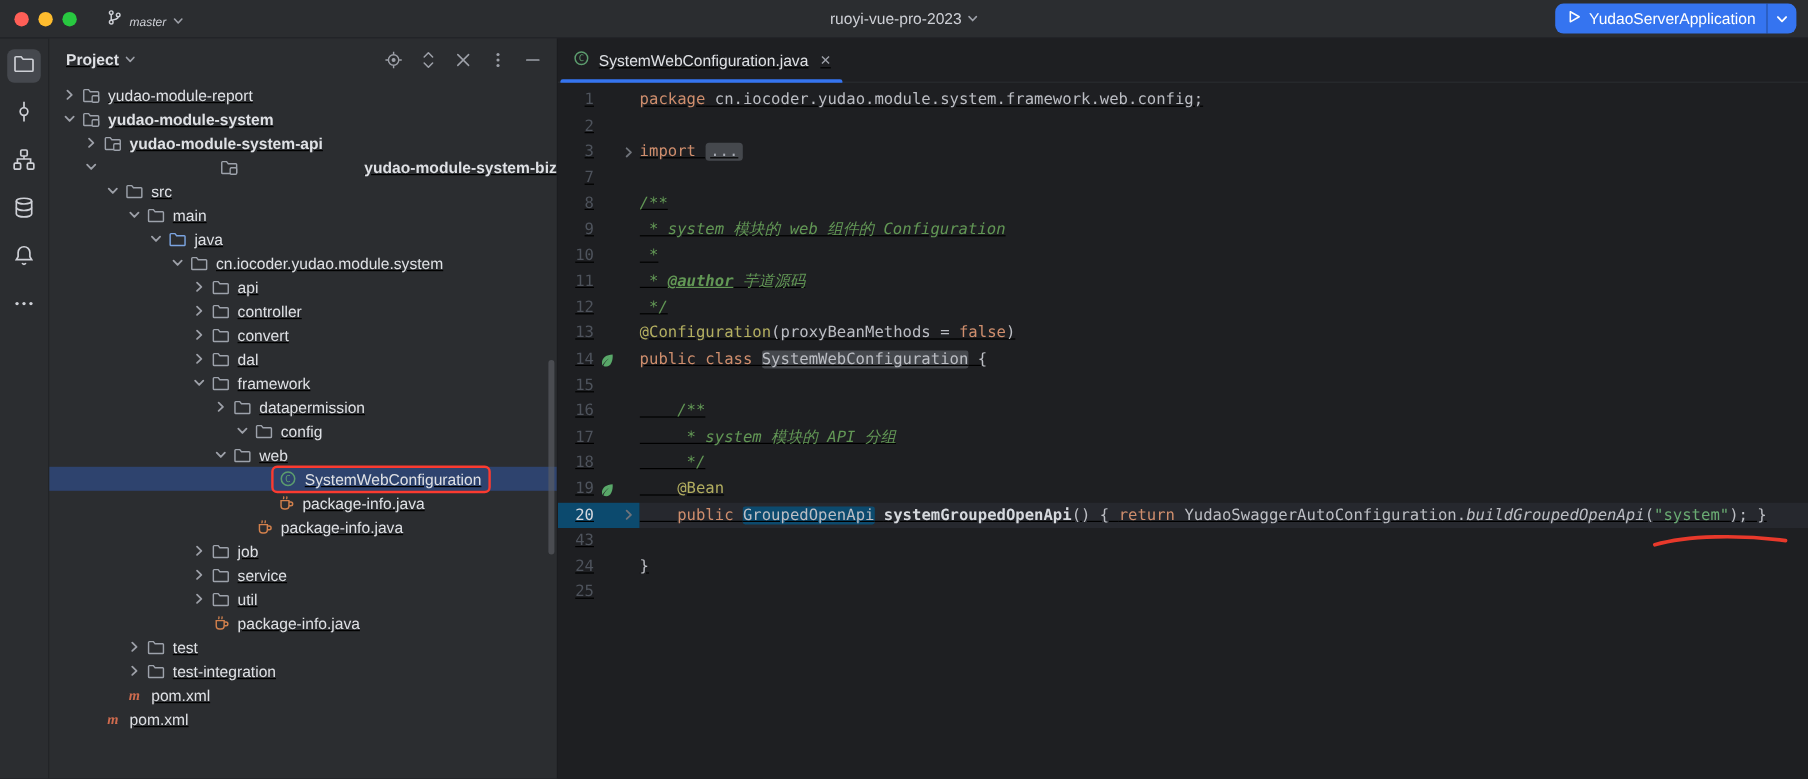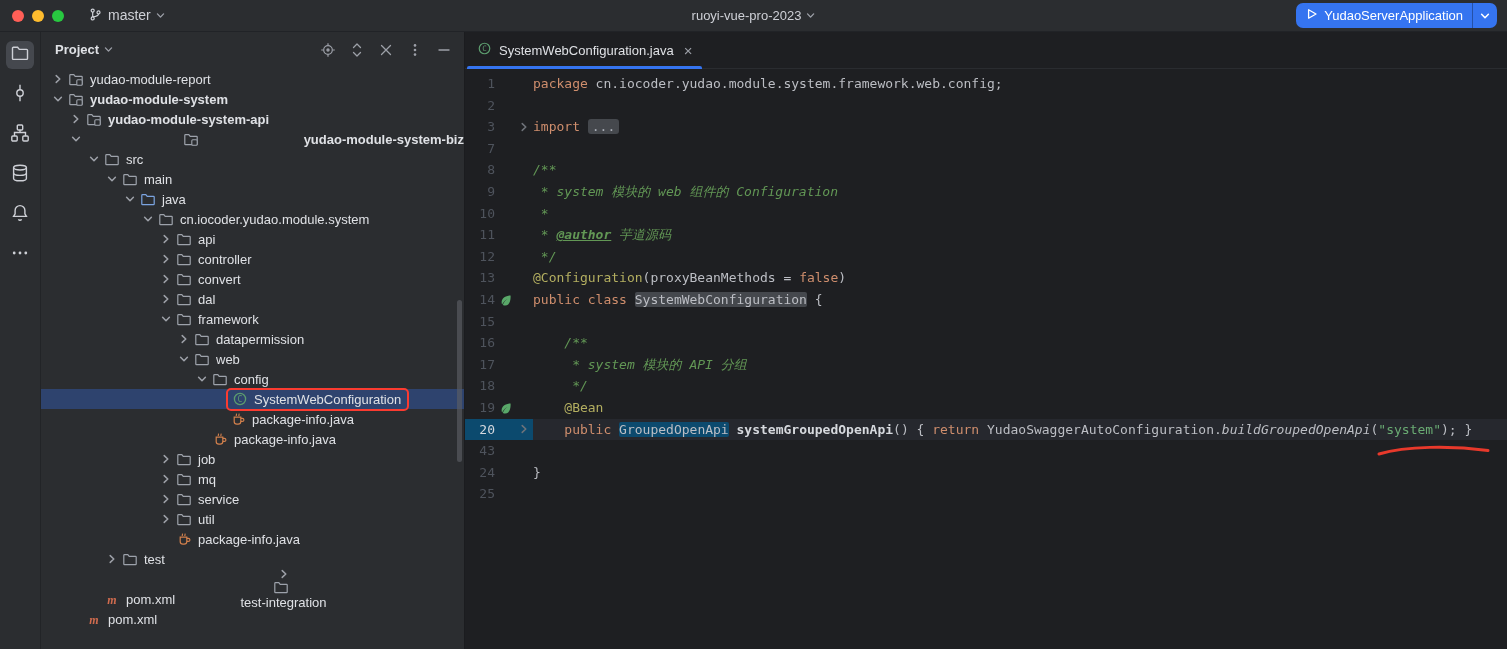--- a/index.html
+++ b/index.html
@@ -5,31 +5,31 @@
   * { box-sizing: border-box; margin: 0; padding: 0; }
   html,body { width:1507px; height:649px; overflow:hidden; background:#1e1f22;
     font-family:"Liberation Sans","DejaVu Sans",sans-serif; }
 
   
   .titlebar { height:32px; background:#2b2d30; border-bottom:1px solid #212327;
     display:flex; align-items:center; position:relative; color:#ced0d6; }
   .traffic { display:flex; gap:8px; margin:0 16px 0 12px; }
   .tl { width:12px; height:12px; border-radius:50%; }
   .tl-close{ background:#ff5f57;} .tl-min{ background:#febc2e;} .tl-max{ background:#28c840;}
-  .branch-widget { display:flex; align-items:flex-start; gap:5px; font-size:14px; padding:3px 8px; border-radius:5px; }
+  .branch-widget { display:flex; align-items:flex-end; gap:5px; font-size:10px; padding:3px 8px; border-radius:5px;font-style:italic; }
   .center-title { position:absolute; left:50%; transform:translateX(-50%);
     display:flex; align-items:center; gap:5px; font-size:13px; }
   .run-widget { margin-left:auto; margin-right:10px; height:25px; border-radius:7px;
     background:#3574f0; color:#fff; display:flex; align-items:center; font-size:13px; overflow:hidden; }
   .run-main { display:flex; align-items:center; gap:6px; padding:0 9px 0 10px; height:100%; }
   .run-divider { width:1px; height:100%; background:rgba(0,0,0,.3); }
   .run-chevron { padding:0 7px; display:flex; align-items:center; height:100%; }
 
   
-  .main { display:flex; height:617px; }
+  .main { display:flex; height:617px;text-decoration:underline; }
 
   .activity-bar { width:41px; background:#2b2d30; border-right:1px solid #222427;
     display:flex; flex-direction:column; align-items:center; padding-top:9px; gap:12px; flex:none; }
   .ab-item { width:28px; height:28px; border-radius:6px; display:flex; align-items:center; justify-content:center; }
   .ab-item.active { background:#45484e; }
 
   .project-panel { width:424px; background:#2b2d30; border-right:1px solid #1b1c1f;
     display:flex; flex-direction:column; position:relative; flex:none; }
   .pp-header { height:35px; display:flex; align-items:center; padding:0 12px 0 14px;
     color:#dfe1e5; font-size:13px; font-weight:600; }
@@ -430,45 +430,45 @@
               <path d="M3.2 1.6 6.8 5 3.2 8.4" fill="none" stroke="#9da0a8" stroke-width="1.5" stroke-linecap="round" stroke-linejoin="round"></path>
             </svg>
           </span>
           <span class="t-ico">
             <svg width="16" height="16" viewBox="0 0 16 16">
               <path d="M1.8 4.4c0-.4.3-.7.7-.7h3.3l1.4 1.7h6.3c.4 0 .7.3.7.7v6.8c0 .4-.3.7-.7.7H2.5c-.4 0-.7-.3-.7-.7z" fill="none" stroke="#9da2ab" stroke-width="1.2"></path>
             </svg>
           </span>
           <span class="lbl">datapermission</span>
         </div>
+        <div class="row" style="padding-left: 152px;">
+          <span class="chev">
+            <svg width="10" height="10" viewBox="0 0 10 10" style="transform:rotate(90deg);">
+              <path d="M3.2 1.6 6.8 5 3.2 8.4" fill="none" stroke="#9da0a8" stroke-width="1.5" stroke-linecap="round" stroke-linejoin="round"></path>
+            </svg>
+          </span>
+          <span class="t-ico">
+            <svg width="16" height="16" viewBox="0 0 16 16">
+              <path d="M1.8 4.4c0-.4.3-.7.7-.7h3.3l1.4 1.7h6.3c.4 0 .7.3.7.7v6.8c0 .4-.3.7-.7.7H2.5c-.4 0-.7-.3-.7-.7z" fill="none" stroke="#9da2ab" stroke-width="1.2"></path>
+            </svg>
+          </span>
+          <span class="lbl">config</span>
+        </div>
         <div class="row" style="padding-left: 134px;">
           <span class="chev">
             <svg width="10" height="10" viewBox="0 0 10 10" style="transform:rotate(90deg);">
               <path d="M3.2 1.6 6.8 5 3.2 8.4" fill="none" stroke="#9da0a8" stroke-width="1.5" stroke-linecap="round" stroke-linejoin="round"></path>
             </svg>
           </span>
           <span class="t-ico">
             <svg width="16" height="16" viewBox="0 0 16 16">
               <path d="M1.8 4.4c0-.4.3-.7.7-.7h3.3l1.4 1.7h6.3c.4 0 .7.3.7.7v6.8c0 .4-.3.7-.7.7H2.5c-.4 0-.7-.3-.7-.7z" fill="none" stroke="#9da2ab" stroke-width="1.2"></path>
             </svg>
           </span>
           <span class="lbl">web</span>
-        </div>
-        <div class="row" style="padding-left: 152px;">
-          <span class="chev">
-            <svg width="10" height="10" viewBox="0 0 10 10" style="transform:rotate(90deg);">
-              <path d="M3.2 1.6 6.8 5 3.2 8.4" fill="none" stroke="#9da0a8" stroke-width="1.5" stroke-linecap="round" stroke-linejoin="round"></path>
-            </svg>
-          </span>
-          <span class="t-ico">
-            <svg width="16" height="16" viewBox="0 0 16 16">
-              <path d="M1.8 4.4c0-.4.3-.7.7-.7h3.3l1.4 1.7h6.3c.4 0 .7.3.7.7v6.8c0 .4-.3.7-.7.7H2.5c-.4 0-.7-.3-.7-.7z" fill="none" stroke="#9da2ab" stroke-width="1.2"></path>
-            </svg>
-          </span>
-          <span class="lbl">config</span>
         </div>
         <div class="row selected" style="padding-left: 170px;">
           <span class="chev"></span>
           <span class="red-box">
             <span class="t-ico">
               <svg width="16" height="16" viewBox="0 0 16 16">
                 <circle cx="8" cy="8" r="5.6" fill="none" stroke="#5c9c6e" stroke-width="1.3"></circle>
                 <text x="8" y="10.9" text-anchor="middle" font-size="8" font-family="monospace" fill="#5c9c6e">C</text>
               </svg>
             </span>
@@ -518,33 +518,20 @@
           <span class="chev">
             <svg width="10" height="10" viewBox="0 0 10 10" style="">
               <path d="M3.2 1.6 6.8 5 3.2 8.4" fill="none" stroke="#9da0a8" stroke-width="1.5" stroke-linecap="round" stroke-linejoin="round"></path>
             </svg>
           </span>
           <span class="t-ico">
             <svg width="16" height="16" viewBox="0 0 16 16">
               <path d="M1.8 4.4c0-.4.3-.7.7-.7h3.3l1.4 1.7h6.3c.4 0 .7.3.7.7v6.8c0 .4-.3.7-.7.7H2.5c-.4 0-.7-.3-.7-.7z" fill="none" stroke="#9da2ab" stroke-width="1.2"></path>
             </svg>
           </span>
-          <span class="lbl">mq</span>
-        </div>
-        <div class="row" style="padding-left: 116px;">
-          <span class="chev">
-            <svg width="10" height="10" viewBox="0 0 10 10" style="">
-              <path d="M3.2 1.6 6.8 5 3.2 8.4" fill="none" stroke="#9da0a8" stroke-width="1.5" stroke-linecap="round" stroke-linejoin="round"></path>
-            </svg>
-          </span>
-          <span class="t-ico">
-            <svg width="16" height="16" viewBox="0 0 16 16">
-              <path d="M1.8 4.4c0-.4.3-.7.7-.7h3.3l1.4 1.7h6.3c.4 0 .7.3.7.7v6.8c0 .4-.3.7-.7.7H2.5c-.4 0-.7-.3-.7-.7z" fill="none" stroke="#9da2ab" stroke-width="1.2"></path>
-            </svg>
-          </span>
           <span class="lbl">service</span>
         </div>
         <div class="row" style="padding-left: 116px;">
           <span class="chev">
             <svg width="10" height="10" viewBox="0 0 10 10" style="">
               <path d="M3.2 1.6 6.8 5 3.2 8.4" fill="none" stroke="#9da0a8" stroke-width="1.5" stroke-linecap="round" stroke-linejoin="round"></path>
             </svg>
           </span>
           <span class="t-ico">
             <svg width="16" height="16" viewBox="0 0 16 16">
@@ -572,21 +559,21 @@
               <path d="M3.2 1.6 6.8 5 3.2 8.4" fill="none" stroke="#9da0a8" stroke-width="1.5" stroke-linecap="round" stroke-linejoin="round"></path>
             </svg>
           </span>
           <span class="t-ico">
             <svg width="16" height="16" viewBox="0 0 16 16">
               <path d="M1.8 4.4c0-.4.3-.7.7-.7h3.3l1.4 1.7h6.3c.4 0 .7.3.7.7v6.8c0 .4-.3.7-.7.7H2.5c-.4 0-.7-.3-.7-.7z" fill="none" stroke="#9da2ab" stroke-width="1.2"></path>
             </svg>
           </span>
           <span class="lbl">test</span>
         </div>
-        <div class="row" style="padding-left: 62px; flex-direction: column;">
+        <div class="row" style="padding-left: 62px;">
           <span class="chev">
             <svg width="10" height="10" viewBox="0 0 10 10" style="">
               <path d="M3.2 1.6 6.8 5 3.2 8.4" fill="none" stroke="#9da0a8" stroke-width="1.5" stroke-linecap="round" stroke-linejoin="round"></path>
             </svg>
           </span>
           <span class="t-ico">
             <svg width="16" height="16" viewBox="0 0 16 16">
               <path d="M1.8 4.4c0-.4.3-.7.7-.7h3.3l1.4 1.7h6.3c.4 0 .7.3.7.7v6.8c0 .4-.3.7-.7.7H2.5c-.4 0-.7-.3-.7-.7z" fill="none" stroke="#9da2ab" stroke-width="1.2"></path>
             </svg>
           </span>

